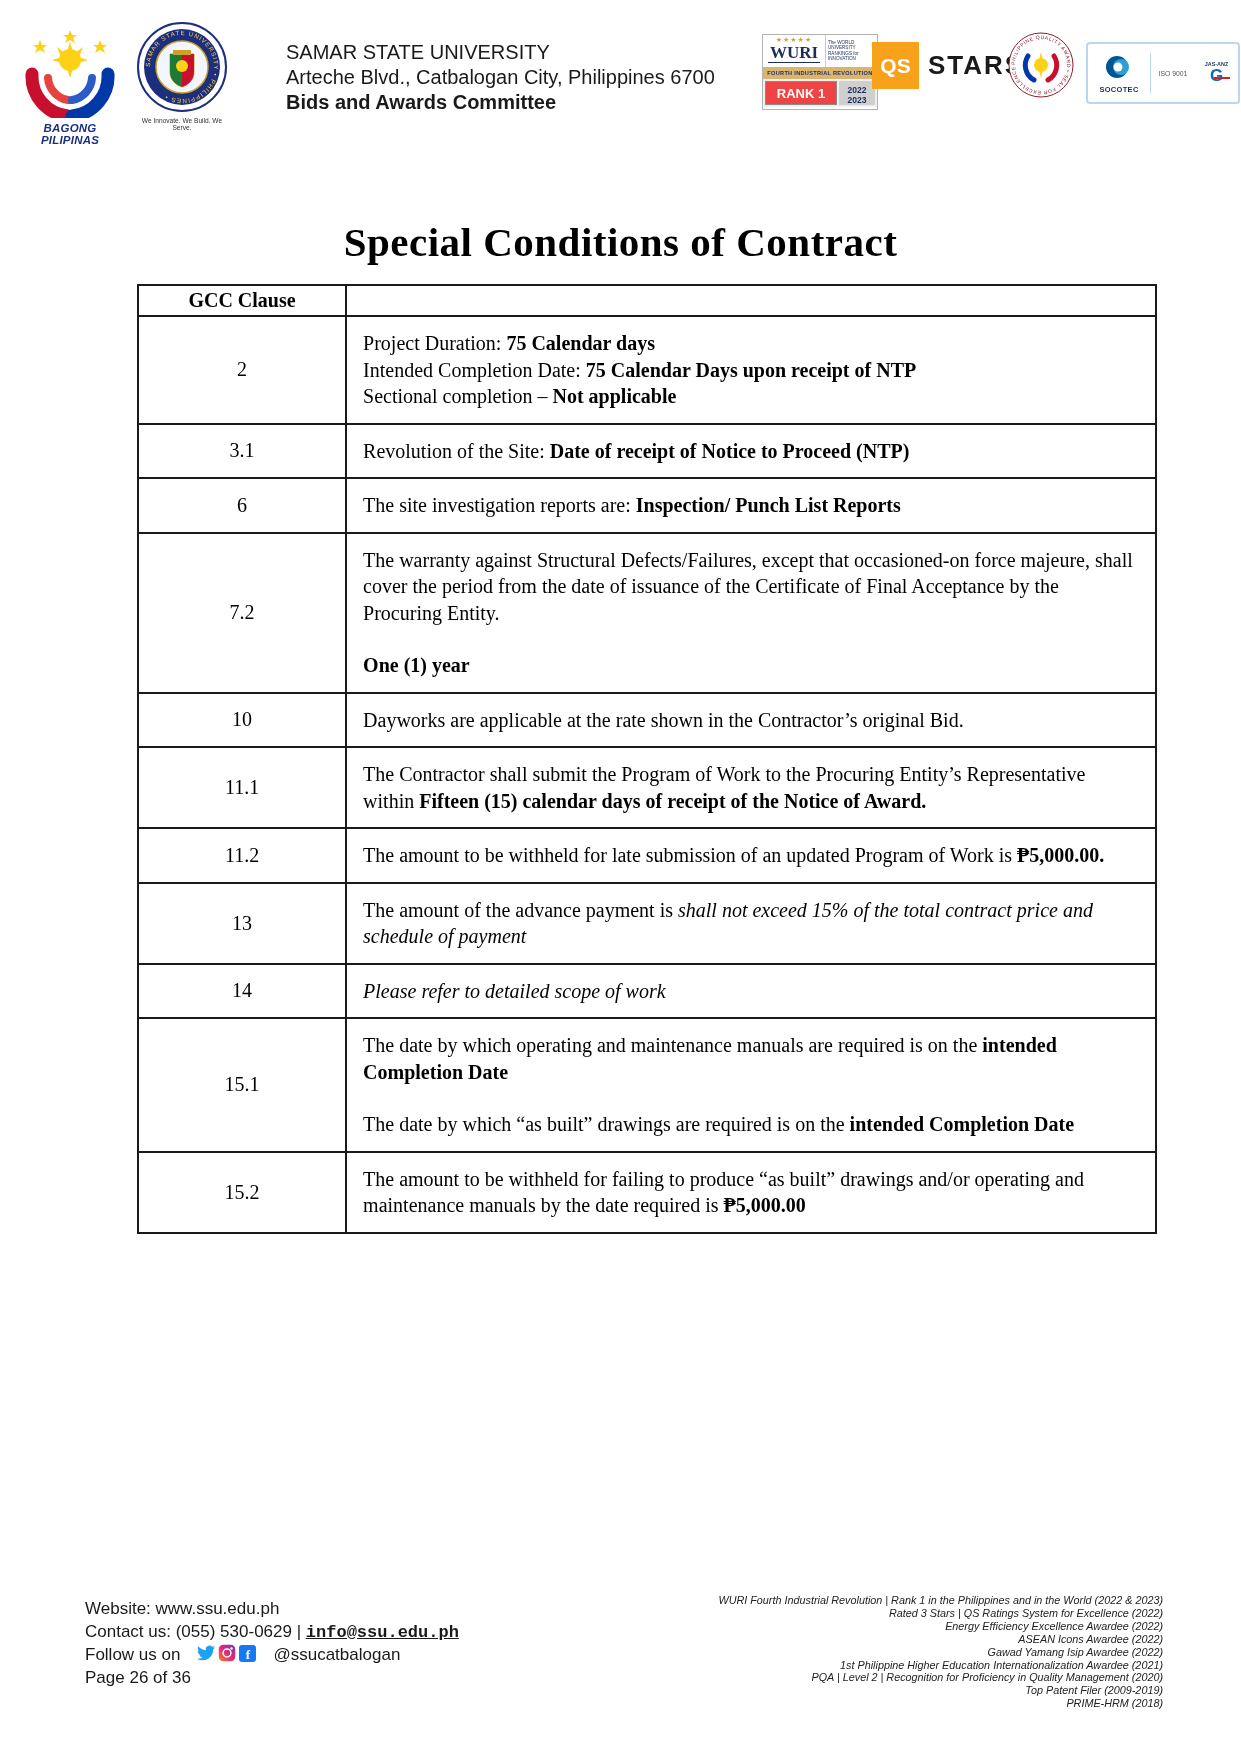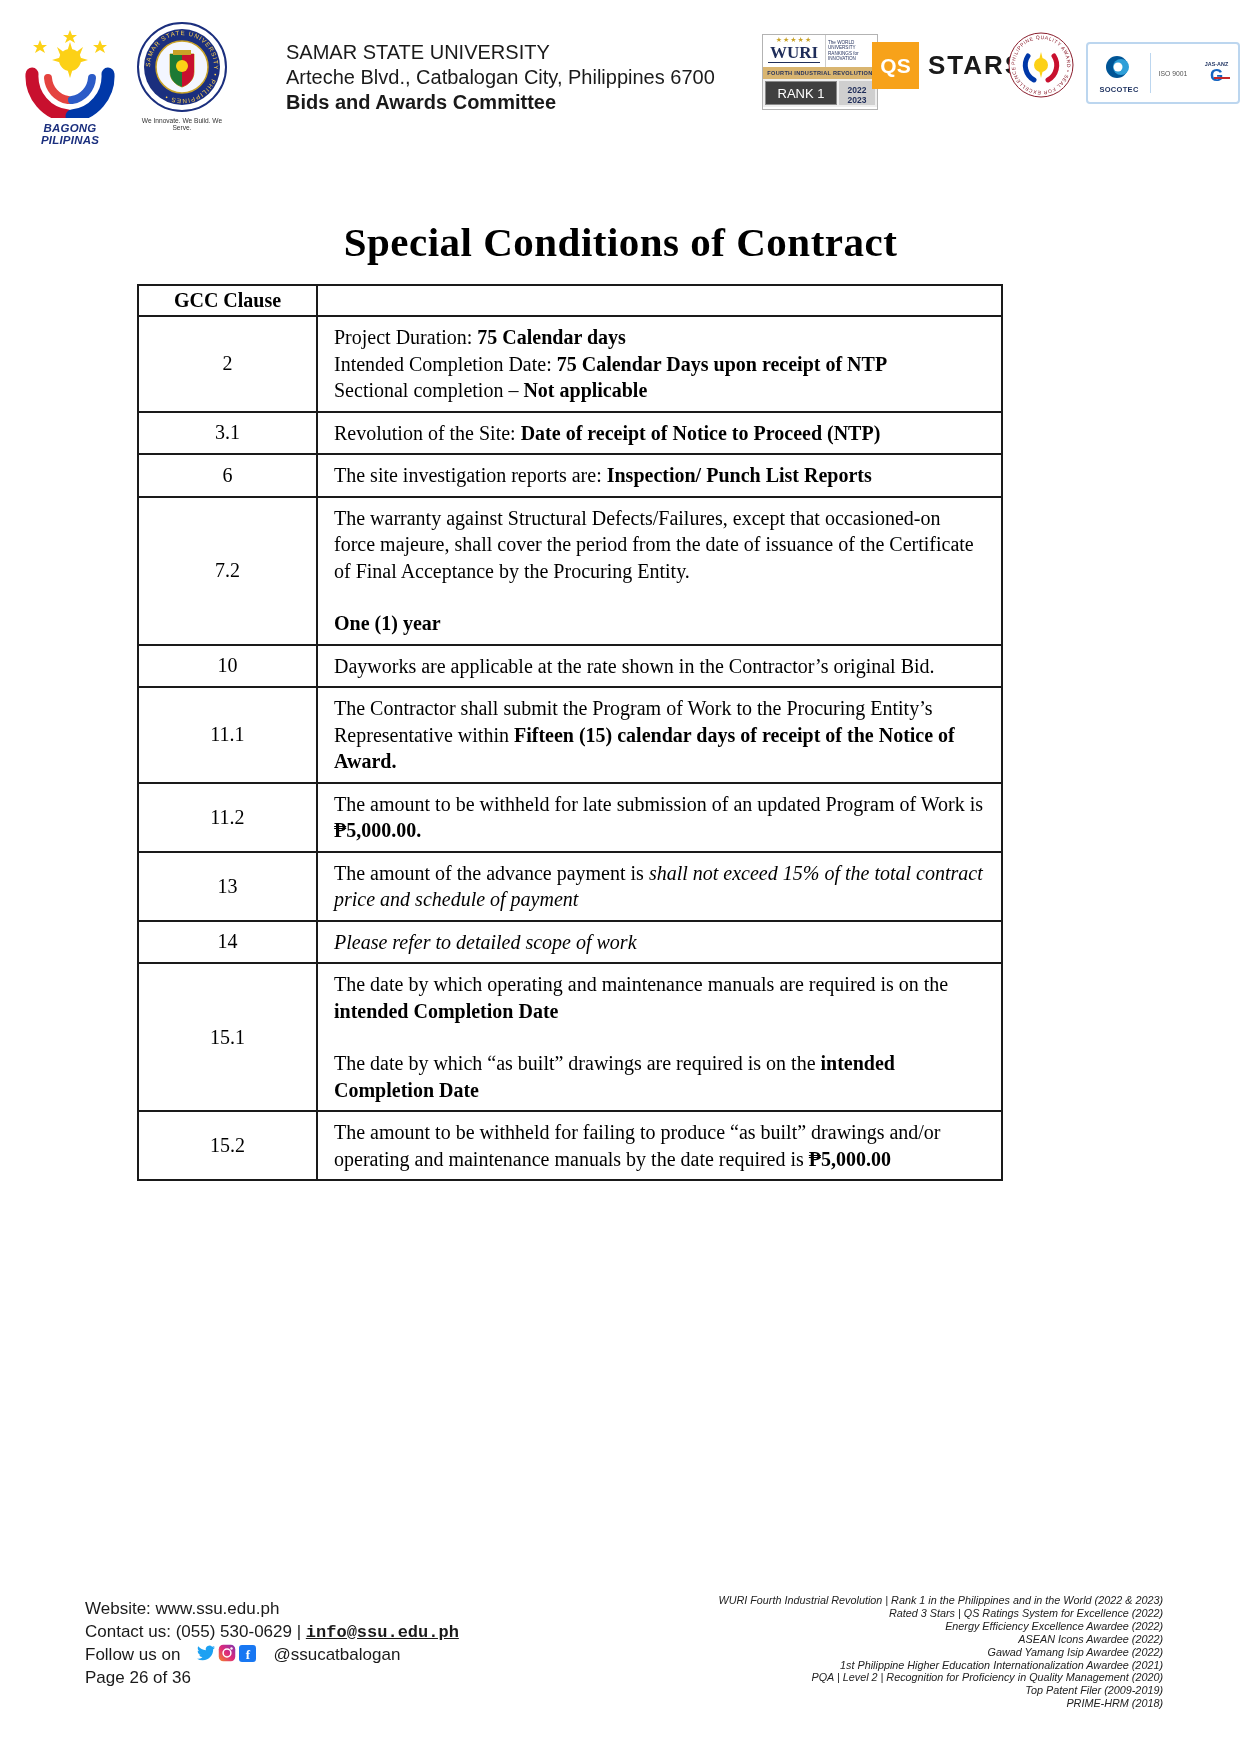--- a/index.html
+++ b/index.html
@@ -17,21 +17,21 @@
 
   
   .wuri{position:absolute;left:762px;top:34px;width:114px;height:74px;border:1px solid #b3b3b3;background:#fff;font-family:"Liberation Sans",sans-serif;}
   .wuri-top{display:flex;height:32px;}
   .wuri-name-wrap{width:62px;text-align:center;padding-top:1px;}
   .wuri-stars{color:#c9a227;font-size:7px;line-height:8px;letter-spacing:1px;}
   .wuri-name{color:#1f2d5a;font-family:"Liberation Serif",serif;font-weight:bold;font-size:17px;line-height:18px;border-bottom:1px solid #1f2d5a;display:inline-block;padding:0 2px;}
   .wuri-tag{flex:1;font-size:4.6px;line-height:5.4px;color:#1f2d5a;padding:5px 2px 0 2px;border-left:1px solid #ccc;}
   .wuri-band{height:12px;background:#d9b570;color:#1f2d5a;font-weight:bold;font-size:5.6px;text-align:center;line-height:12px;letter-spacing:.3px;}
   .wuri-bottom{display:flex;height:28px;background:#efefef;}
-  .wuri-rank{width:70px;background:#404040;color:#fff;font-weight:normal;font-size:13px;text-align:center;line-height:24px;margin:2px;border:1px solid #8a8a8a;}
+  .wuri-rank{width:70px;background:#ef4444;color:#fff;font-weight:bold;font-size:13px;text-align:center;line-height:24px;margin:2px;border:1px solid #8a8a8a;}
   .wuri-years{flex:1;color:#1f2d5a;font-weight:bold;font-size:8.5px;line-height:10px;text-align:center;padding-top:4px;background:#cfcfcf;margin:2px 2px 2px 0;}
 
   
   .qs-wrap{position:absolute;left:872px;top:42px;display:flex;align-items:center;gap:9px;}
   .qs-box{width:47px;height:47px;background:#f7a21a;border-radius:0;color:#fff;font-weight:bold;font-size:21px;display:flex;align-items:center;justify-content:center;}
   .qs-stars-text{font-size:26px;font-weight:800;color:#1a1a1a;letter-spacing:2px;}
 
   
   .pqa{position:absolute;left:1008px;top:32px;width:66px;height:66px;}
 
@@ -43,27 +43,27 @@
   .soc-right{flex:1;text-align:center;}
   .soc-jas{font-size:5.4px;color:#1b2f5e;font-weight:bold;}
   .soc-g{font-size:17px;font-weight:bold;color:#1565c0;line-height:16px;position:relative;display:inline-block;}
   .soc-g::after{content:"";position:absolute;left:4px;top:9px;width:16px;height:2px;background:#c62828;}
 
   
   .doc-title{position:absolute;left:0;top:176px;width:1241px;text-align:center;
              font-family:"Liberation Serif",serif;font-weight:bold;font-size:41px;color:#000;letter-spacing:.5px;margin-top:42px;}
 
   
-  .scc-table{position:absolute;left:137px;top:284px;border-collapse:collapse;width:866px;
+  .scc-table{position:absolute;left:137px;top:284px;border-collapse:collapse;width:1020px;
              font-family:"Liberation Serif",serif;font-size:20px;color:#000;}
   .scc-table th,.scc-table td{border:2px solid #1a1a1a;}
   .clause-h{width:185px;font-size:20px;padding:3px 4px;font-weight:bold;text-align:center;}
   .desc-h{width:755px;}
   .clause-cell{text-align:center;vertical-align:middle;padding:4px;}
-  .desc-cell{padding:7px 16px;line-height:26.5px;vertical-align:middle;text-align:left;}
+  .desc-cell{padding:13px 16px;line-height:26.5px;vertical-align:middle;text-align:left;}
   .para:empty{height:26px;}
   .b{font-weight:bold;}
   .i{font-style:italic;}
 
   
   .footer-left{position:absolute;left:85px;top:1598px;font-size:17px;line-height:22.5px;color:#1a1a1a;}
   .email-link{font-weight:bold;text-decoration:underline;color:#1a1a1a;font-family:Liberation Mono, monospace;}
   .follow-line{display:flex;align-items:flex-start;gap:17px;}
   .soc-icons{display:flex;align-items:center;gap:3px;}
   .fb-icon{width:17px;height:17px;background:#1877f2;border-radius:3px;color:#fff;font-weight:bold;

